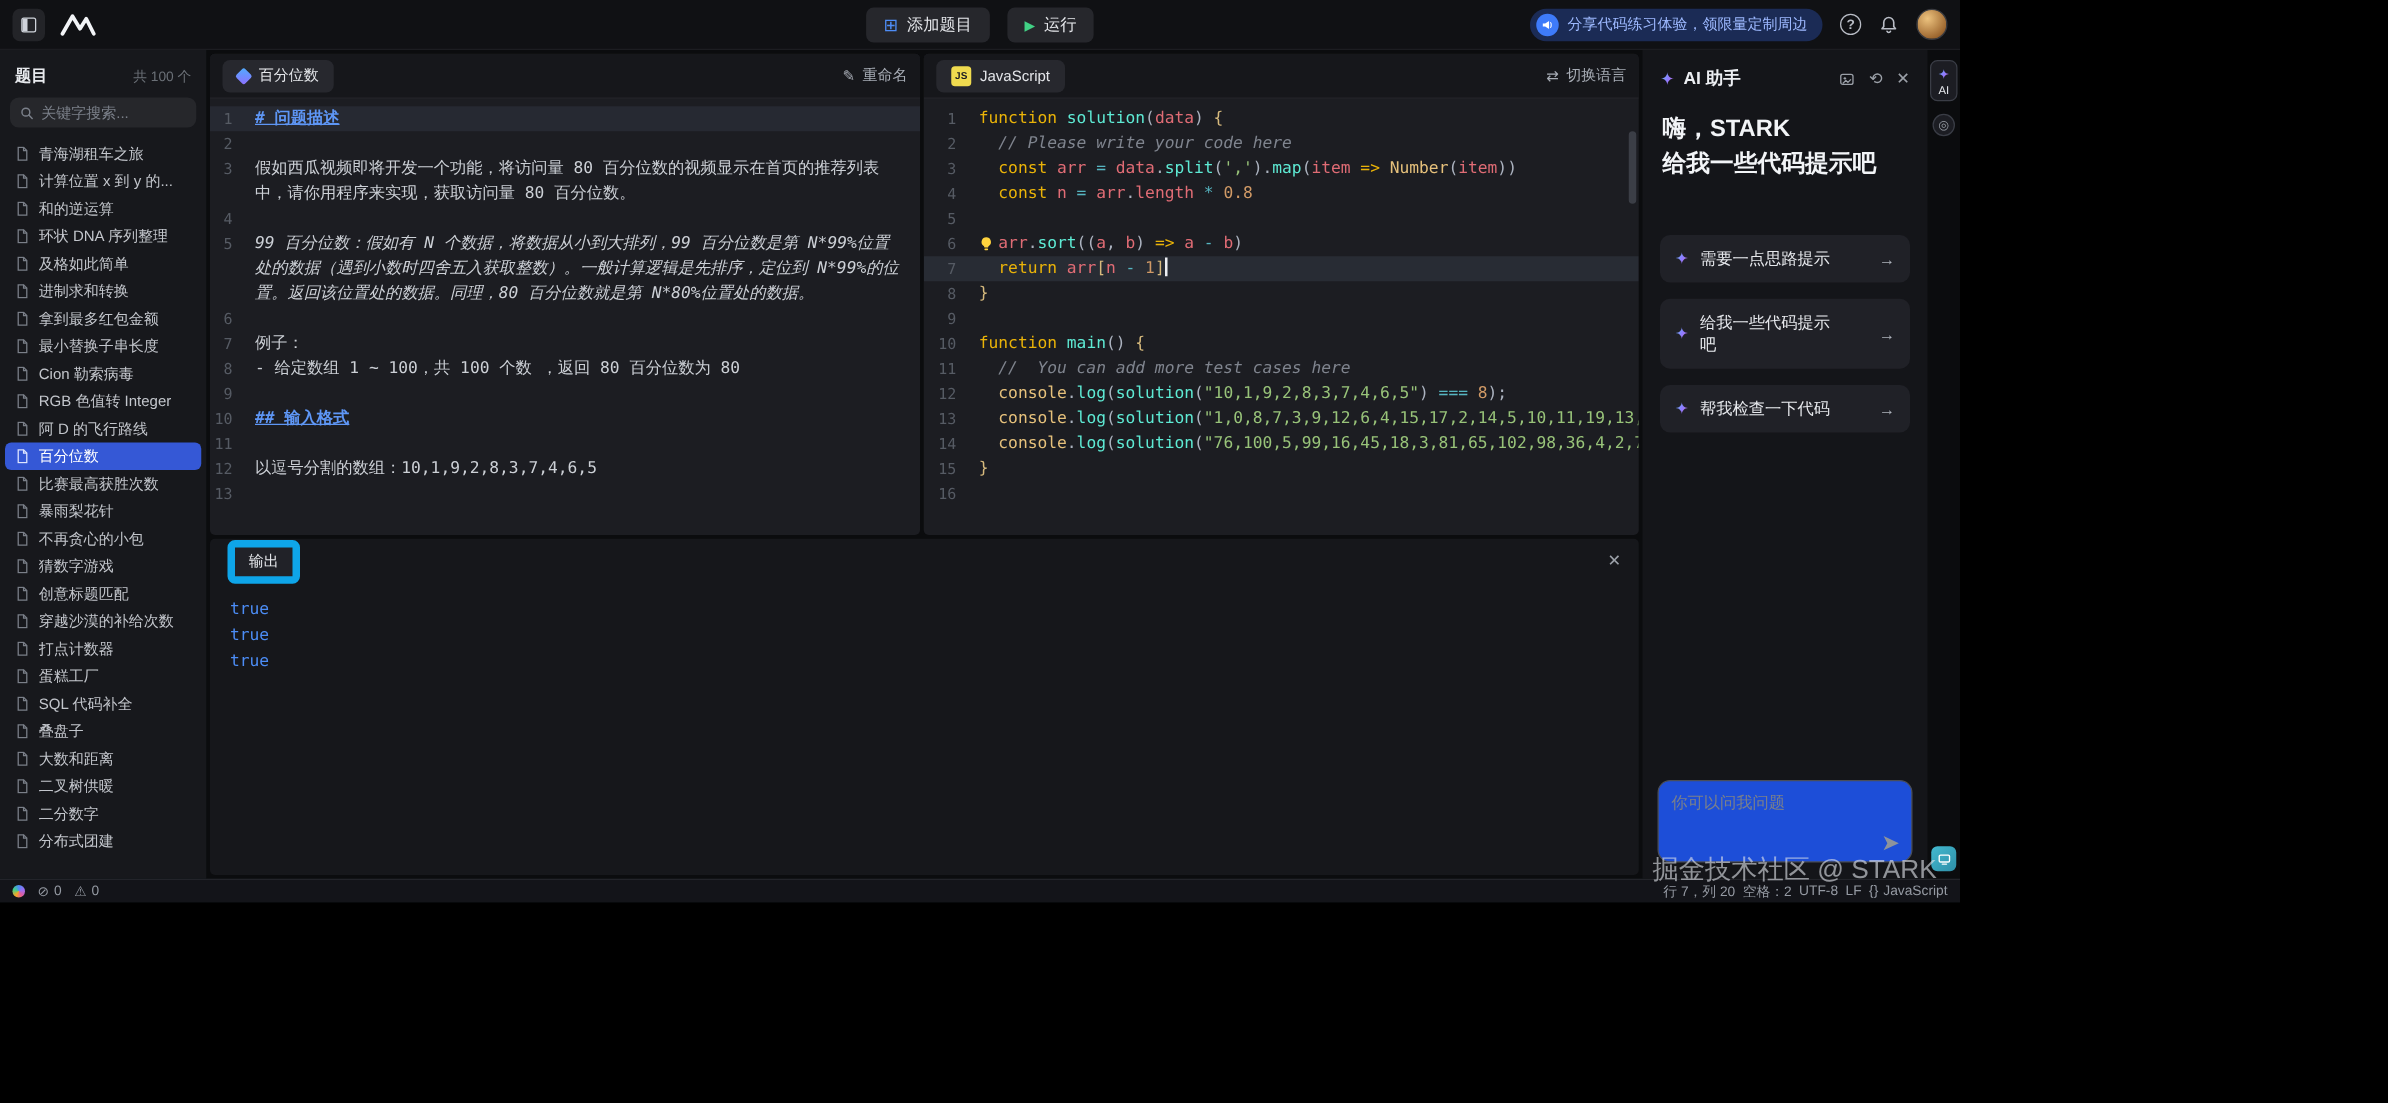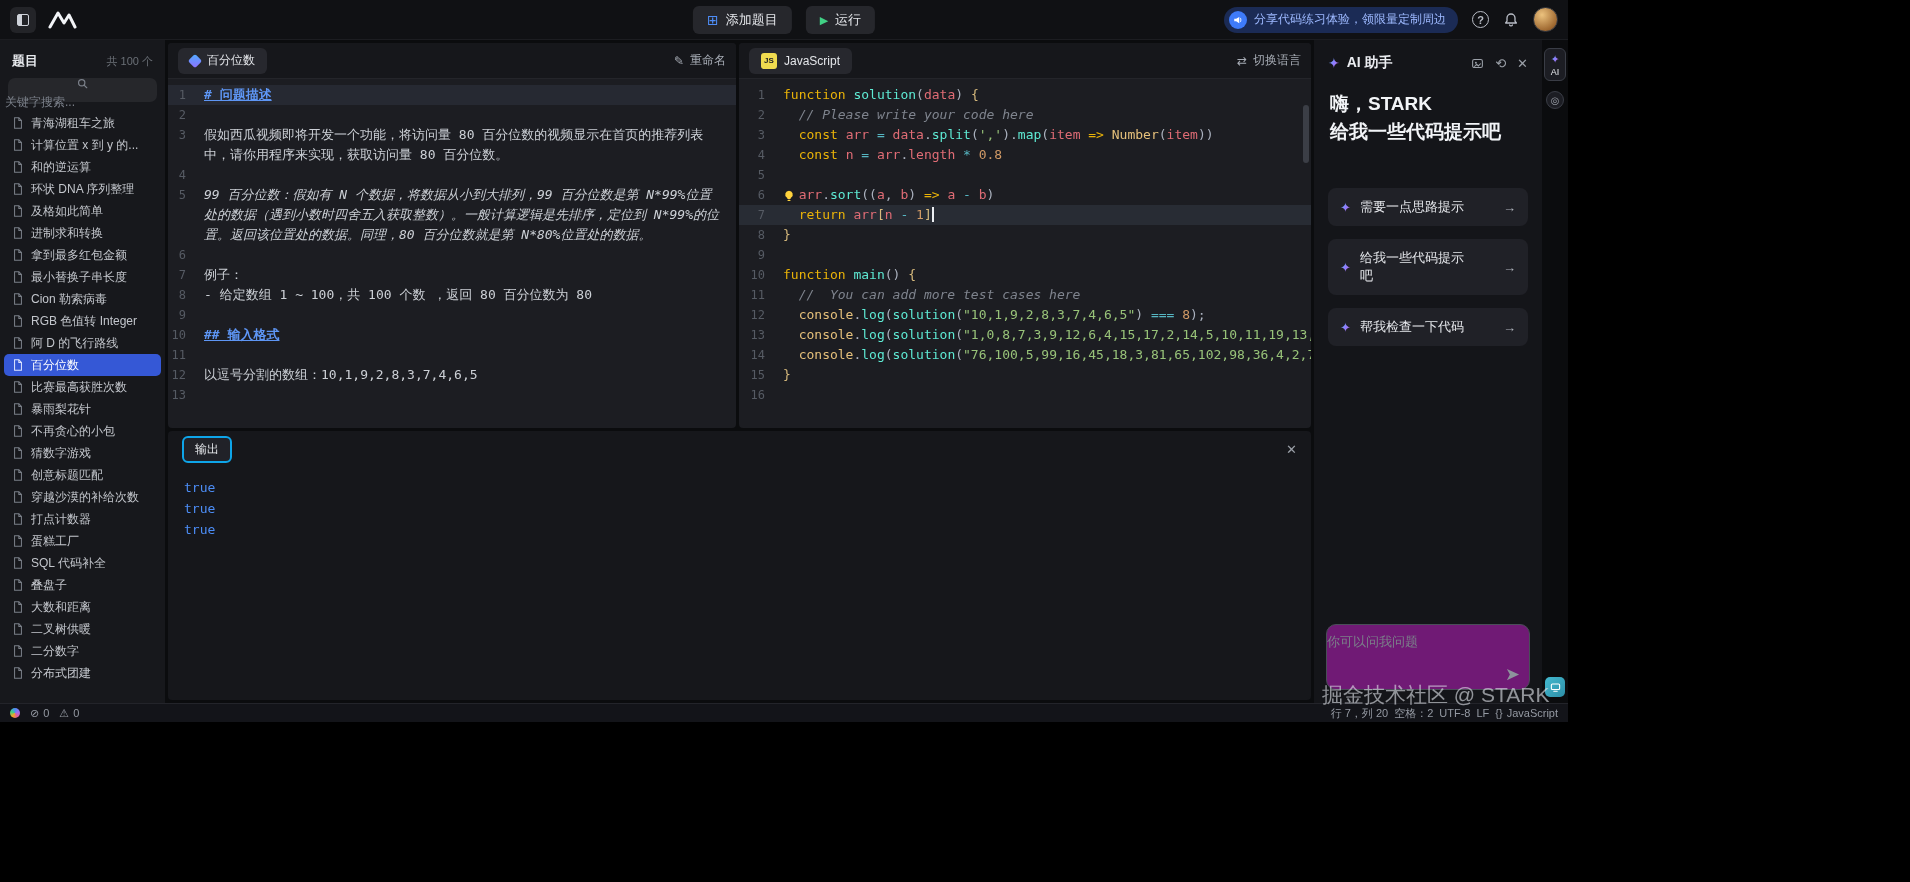--- a/index.html
+++ b/index.html
@@ -26,21 +26,21 @@
   .avatar { width:25px; height:25px; border-radius:50%; background:radial-gradient(circle at 35% 30%, #ecc27e, #a06a32 70%, #6e421c); border:1px solid #3a3b40; }
 
   
   .main { flex:1; display:flex; min-height:0; }
 
   
   .sidebar { width:165px; flex:none; background:#17181c; display:flex; flex-direction:column; padding-top:8px; }
   .sb-header { display:flex; align-items:baseline; padding:4px 12px 8px; }
   .sb-title { font-size:13px; font-weight:bold; color:#e8eaee; }
   .sb-count { margin-left:auto; font-size:11px; color:#6b7077; }
-  .search { margin:0 8px 8px; height:24px; background:#26272b; border-radius:7px; display:flex; align-items:center; padding:0 8px; gap:6px;flex-direction:column; }
+  .search { margin:0 8px 8px; height:24px; background:#26272b; border-radius:7px; display:flex; align-items:center; padding:0 8px; gap:6px; }
   .search input { flex:1; min-width:0; background:transparent; border:none; outline:none; font-size:12px; color:#c3c6cc; font-family:inherit; }
   .search input::placeholder { color:#7b808a; }
   .sb-list { flex:1; overflow:hidden; padding:2px 4px; }
   .side-item { height:22px; display:flex; align-items:center; gap:7px; padding:0 8px; border-radius:5px; font-size:12px; color:#c3c6cc; cursor:pointer; white-space:nowrap; overflow:hidden; }
   .side-item .doc-icon { color:#7a7f88; flex:none; display:flex; }
   .side-item.selected { background:#3558d6; color:#ffffff; }
   .side-item.selected .doc-icon { color:#dfe6ff; }
   .side-label { overflow:hidden; text-overflow:ellipsis; }
 
   
@@ -73,39 +73,39 @@
   .tk-kw { color:#eab308; } .tk-fn { color:#5eead4;margin-top:36px; } .tk-vr { color:#e06c75; }
   .tk-st { color:#98c379; } .tk-nm { color:#d19a66; } .tk-cm { color:#7f848e; font-style:italic; }
   .tk-pl { color:#abb2bf; } .tk-op { color:#56b6c2; } .tk-cl { color:#e5c07b; } .tk-br { color:#d7ba7d; }
   .cursor { display:inline-block; width:2px; height:15px; background:#eceef2; vertical-align:-3px; }
   .bulb { position:absolute; left:0; top:3px; }
   .code-scroll-thumb { position:absolute; right:2px; top:62px; width:6px; height:58px; background:#3b3e46; border-radius:3px; }
 
   
   .output-panel { flex:1; background:#16171b; border-radius:4px; display:flex; flex-direction:column; min-height:0; }
   .out-header { height:36px; flex:none; display:flex; align-items:center; padding:0 14px; }
-  .out-chip { border:2px solid #0ea5e9; background:#212228; border-radius:6px; padding:3px 11px; font-size:12px; color:#e6e8ec; }
+  .out-chip { border:6px solid #0ea5e9; background:#212228; border-radius:6px; padding:3px 11px; font-size:12px; color:#e6e8ec; }
   .out-close { margin-left:auto; color:#9ba0a8; font-size:13px; cursor:pointer; }
   .out-body { flex:1; padding:10px 16px; overflow:hidden; font-family:"DejaVu Sans Mono","Liberation Mono",monospace; }
   .out-line { font-size:13px; line-height:21px; color:#4c8df6; }
 
   
   .ai-panel { width:228px; flex:none; background:#141519; display:flex; flex-direction:column; overflow:hidden; }
   .ai-header { display:flex; align-items:center; gap:7px; padding:14px 14px 8px; }
   .ai-title { font-size:14px; font-weight:bold; color:#eceef2; }
   .ai-h-icons { margin-left:auto; display:flex; gap:11px; color:#9ba0a8; font-size:13px; }
   .ai-h-icons span { cursor:pointer; display:flex; align-items:center; }
   .spark { font-size:14px; background:linear-gradient(120deg,#59d4f0,#8e7bff,#e76bd2); -webkit-background-clip:text; background-clip:text; color:transparent; }
   .ai-greeting { padding:10px 16px 0; font-size:19px; font-weight:bold; color:#f2f4f7; line-height:28px; }
   .ai-cards { display:flex; flex-direction:column; gap:13px; padding:42px 14px 0; }
   .ai-card { background:#202127; border-radius:8px; padding:10px 12px; display:flex; align-items:center; gap:9px; font-size:13px; color:#e6e8ec; cursor:pointer; }
   .ai-card .spark { font-size:13px; flex:none; }
   .ai-card-text { line-height:18px; max-width:116px; }
   .ai-arrow { margin-left:auto; color:#aeb3bb; font-size:13px; }
-  .ai-input { margin:auto 12px 13px; border:1px solid #4a4e58; border-radius:10px; background:#701a75; height:66px; position:relative; padding:8px 0; }
+  .ai-input { margin:auto 12px 13px; border:1px solid #4a4e58; border-radius:10px; background:#1d4ed8; height:66px; position:relative; padding:8px 10px; }
   .ai-input textarea { width:100%; height:40px; background:transparent; border:none; outline:none; resize:none; font-size:13px; color:#c3c6cc; font-family:inherit; }
   .ai-input textarea::placeholder { color:#7b808a; }
   .ai-plane { position:absolute; right:9px; bottom:7px; cursor:pointer; display:flex; }
 
   
   .right-strip { width:26px; flex:none; display:flex; flex-direction:column; align-items:center; padding:8px 0 6px; gap:10px; }
   .ai-badge { width:22px; border:1px solid #3a3d46; border-radius:6px; background:#1c1d23; display:flex; flex-direction:column; align-items:center; padding:4px 0 3px; gap:1px; cursor:pointer; }
   .ai-badge .spark { font-size:11px; }
   .ai-badge-label { font-size:9px; font-weight:normal; color:#e8eaee; }
   .target-btn { width:18px; height:18px; border-radius:50%; border:1px solid #3a3d46; background:#1c1d23; color:#9ba0a8; font-size:10px; display:flex; align-items:center; justify-content:center; cursor:pointer; }

